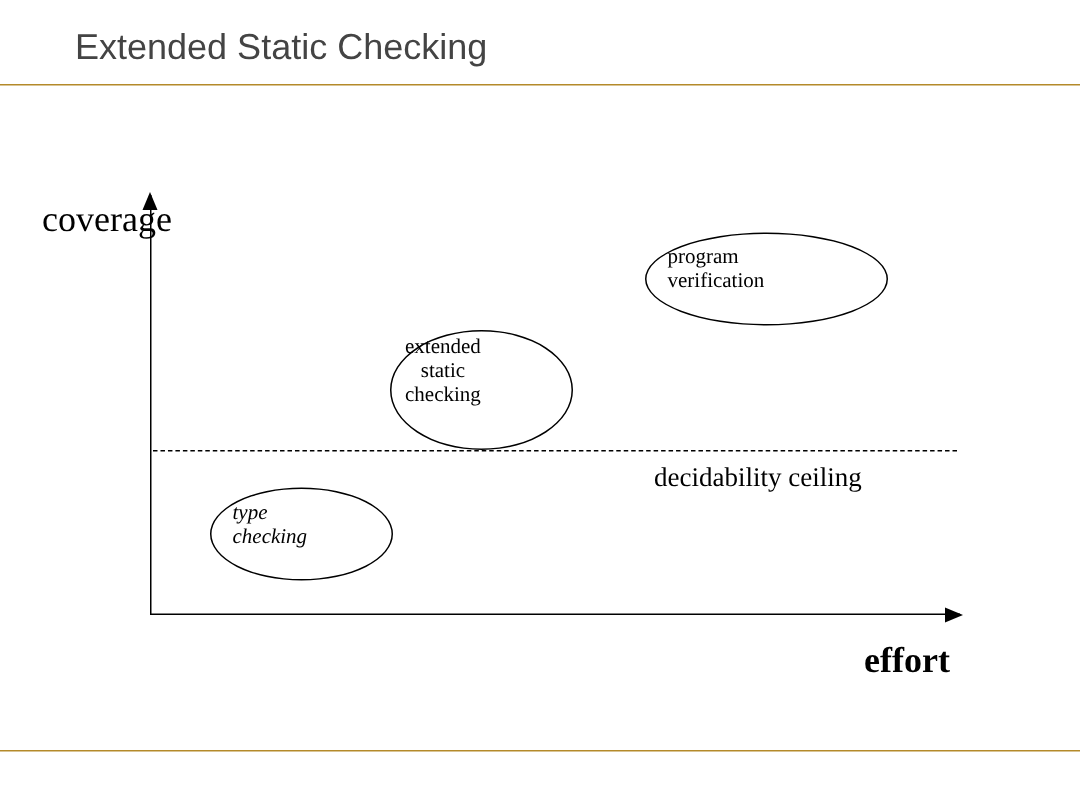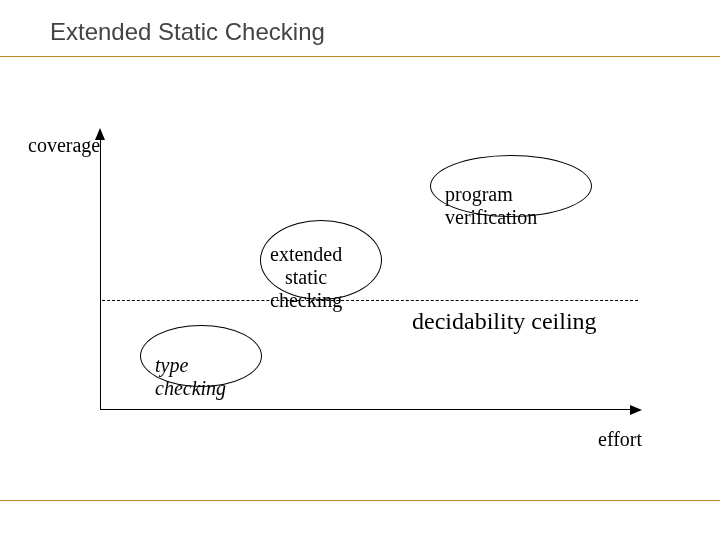--- a/index.html
+++ b/index.html
@@ -70,59 +70,58 @@
     bottom: -5px;
     width: 0; height: 0;
     border-top: 5px solid transparent;
     border-bottom: 5px solid transparent;
     border-left: 12px solid #000;
   }
 
   .axis-label {
     position: absolute;
     font-family: "Times New Roman", Times, serif;
-    font-size: 20px;
+    font-size: 24px;
   }
   .y-label { left: -72px; top: 4px; }
-  .x-label { left: 498px; top: 298px; }
+  .x-label { left: 476px; top: 298px; font-weight: bold; }
 
   .dashed {
     position: absolute;
     left: 2px;
     top: 170px;
     width: 536px;
     height: 0;
     border-top: 1.5px dashed #000;
   }
   .dec-label {
     position: absolute;
-    left: 312px;
+    left: 336px;
     top: 178px;
     font-family: "Times New Roman", Times, serif;
-    font-size: 24px;
+    font-size: 18px;
   }
 
   .oval {
     position: absolute;
     border: 1.5px solid #000;
     background: #fff;
     border-radius: 50%;
   }
   .ov-type { left: 40px;  top: 195px; width: 120px; height: 60px; }
   .ov-esc  { left: 160px; top: 90px;  width: 120px; height: 78px; }
   .ov-prog { left: 330px; top: 25px;  width: 160px; height: 60px; }
 
   .olabel {
     position: absolute;
     font-family: "Times New Roman", Times, serif;
-    font-size: 20px;
+    font-size: 14px;
     line-height: 1.15;
     white-space: pre;
     pointer-events: none;
-    margin-top: 19px;
   }
   .l-type { left: 55px;  top: 205px; font-style: italic; }
   .l-esc  { left: 170px; top: 94px; text-align: center; }
   .l-prog { left: 345px; top: 34px; }
 </style>
 </head>
 <body>
 
 <div class="slide-title">Extended Static Checking</div>
 <div class="rule top"></div>

